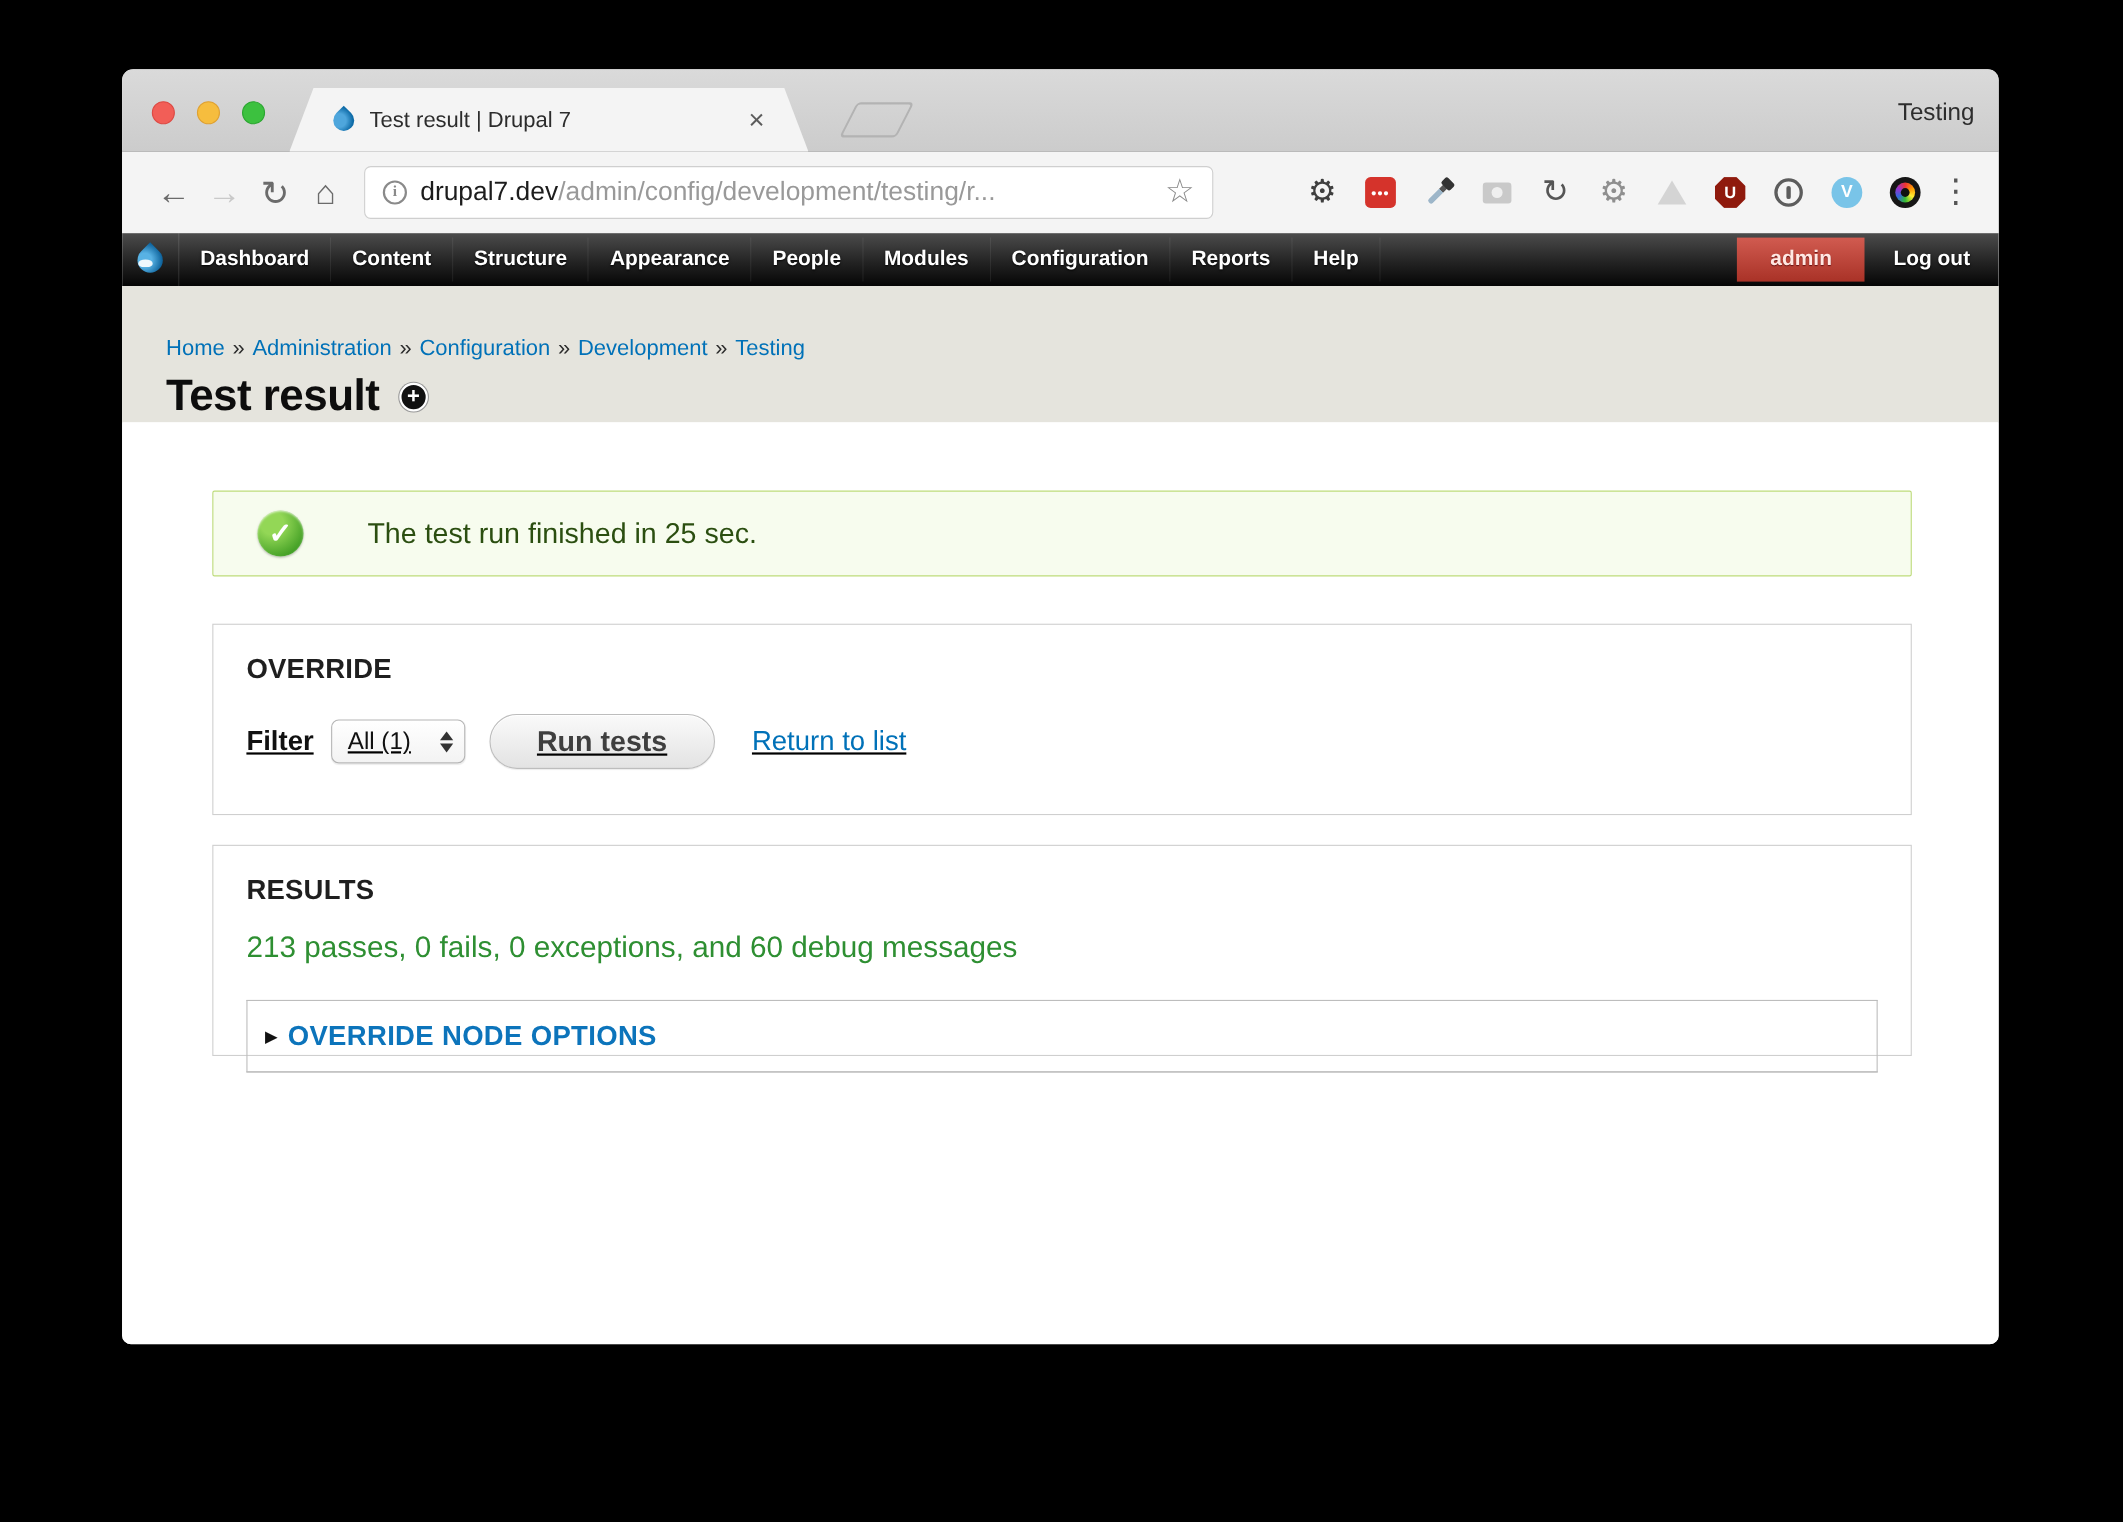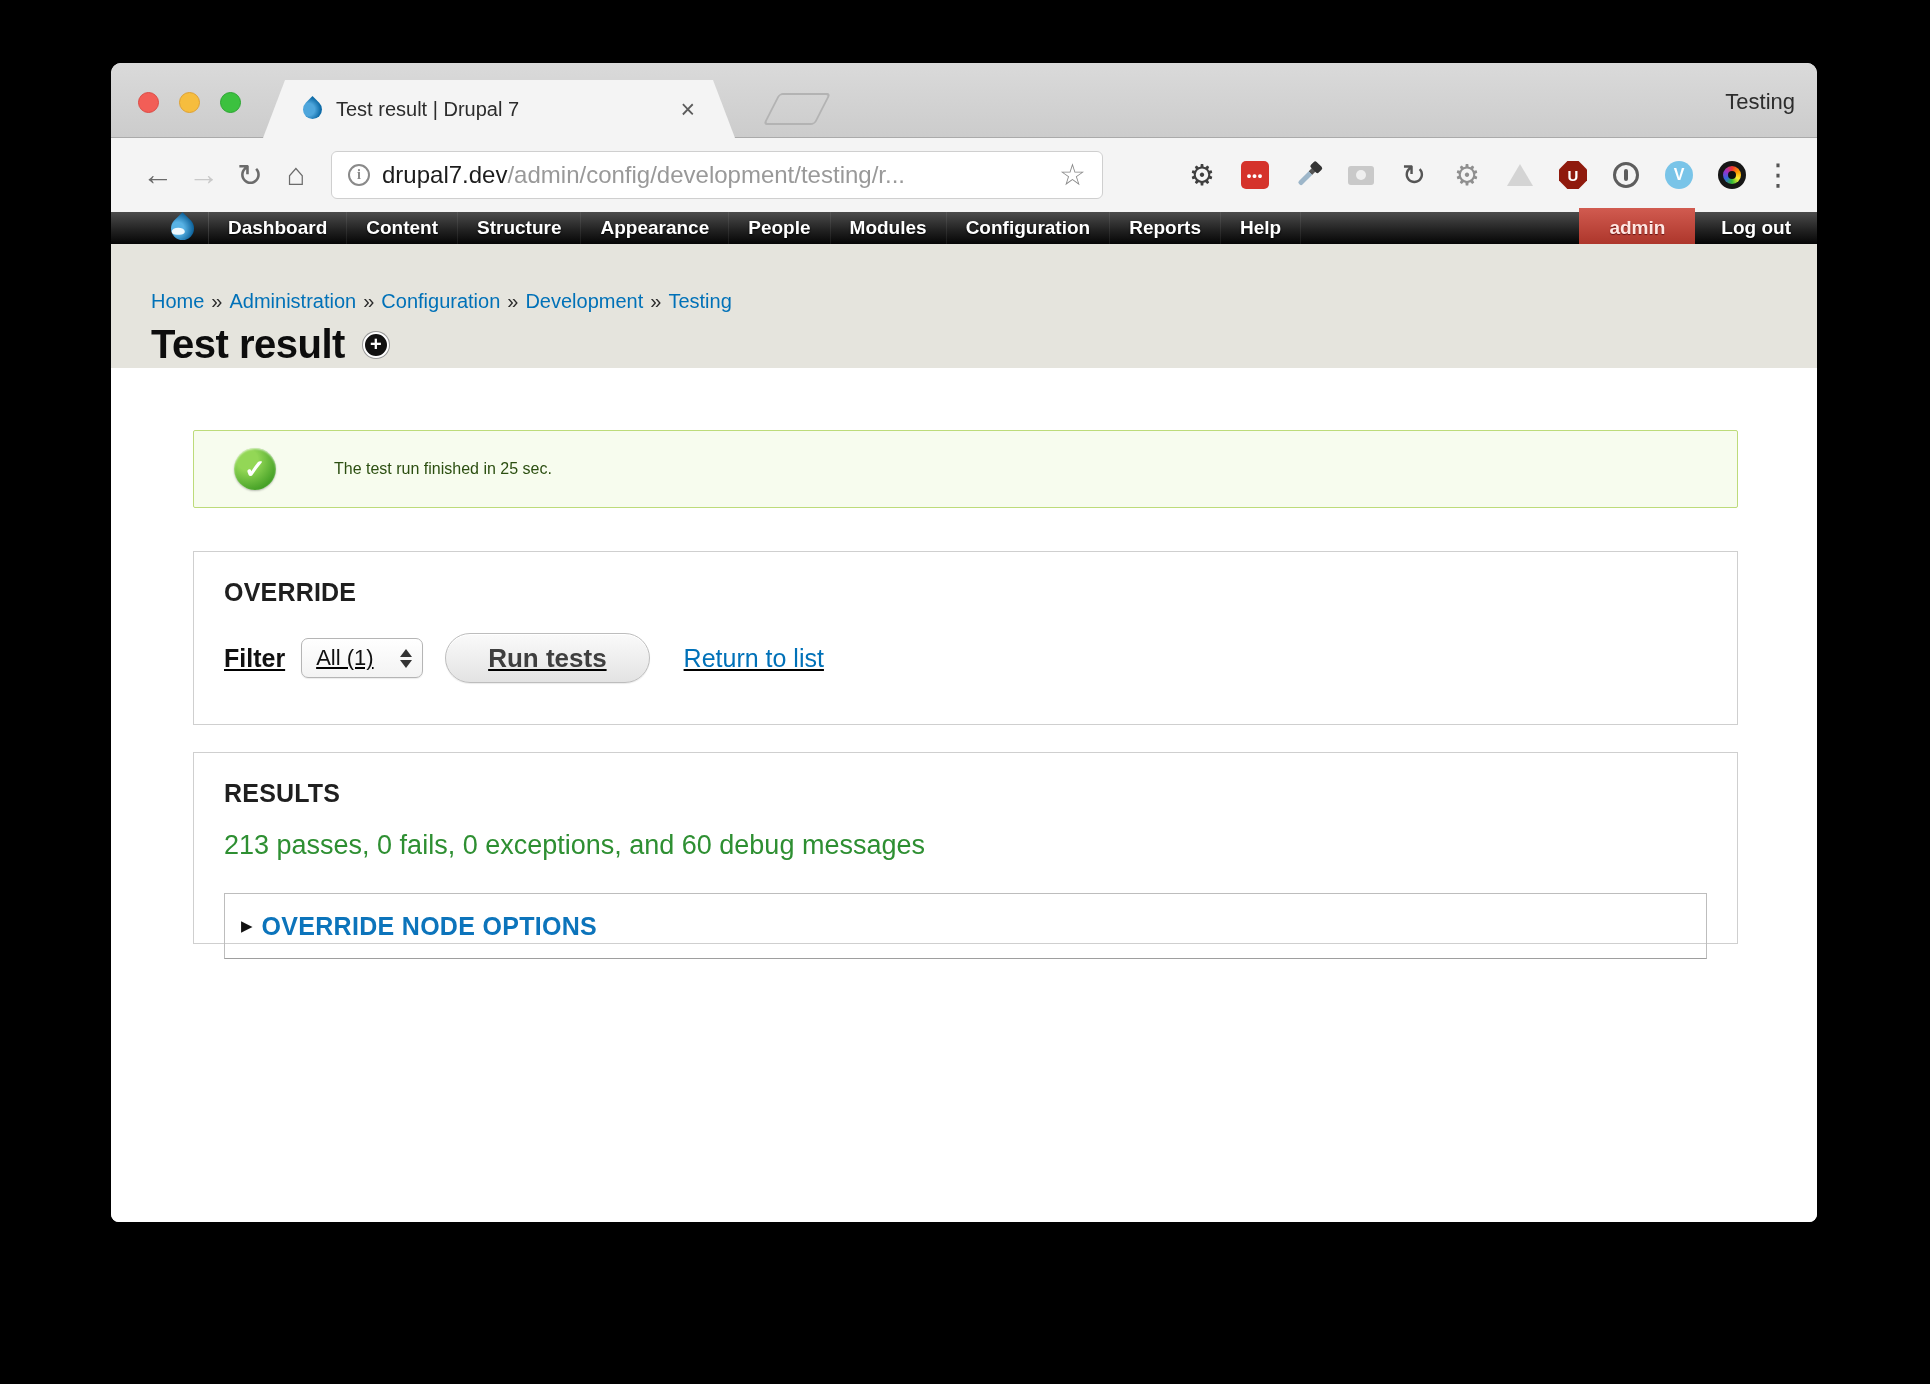--- a/index.html
+++ b/index.html
@@ -67,22 +67,22 @@
   .keyring::after { content:""; position:absolute; left:8px; top:4px; width:4px; height:12px; background:#5d5d5d; border-radius:2px; }
   .vimium { width:28px; height:28px; border-radius:50%; background:#79c4e8; color:#fff; font-weight:bold;
             font-size:16px; display:flex; align-items:center; justify-content:center; }
   .lens { width:28px; height:28px; border-radius:50%; background:#161616; position:relative; }
   .lens::before { content:""; position:absolute; inset:5px; border-radius:50%;
                   background:conic-gradient(#e33,#f90,#fe3,#3b3,#36d,#93c,#e33); }
   .lens::after { content:""; position:absolute; inset:10px; border-radius:50%; background:#101010; }
   .menu-dots { margin-left:16px; font-size:30px; color:#555; flex:none; line-height:1; }
 
   
-  .adminbar { height:32px; flex:none; background:linear-gradient(180deg,#4c4c4c 0%,#232323 55%,#050505 100%);
-              display:flex; align-items:center; color:#fff;padding-left:46px; }
+  .adminbar { height:48px; flex:none; background:linear-gradient(180deg,#4c4c4c 0%,#232323 55%,#050505 100%);
+              display:flex; align-items:center; color:#fff; }
   .adminbar .logo-wrap { width:52px; display:flex; align-items:center; justify-content:center; align-self:stretch;
                          border-right:1px solid rgba(255,255,255,.12); }
   .adminbar .item { padding:0 19px; font-size:19px; font-weight:bold; line-height:40px;
                     text-shadow:0 1px 2px #000; border-right:1px solid rgba(255,255,255,.07); white-space:nowrap; }
   .adminbar .spacer { flex:1; }
   .adminbar .admin-user { background:linear-gradient(180deg,#d15b50,#a93227); color:#ffe7e2;
                           padding:0 30px; font-size:19px; font-weight:bold; line-height:40px; text-shadow:0 1px 1px #611; }
   .adminbar .logout { padding:0 26px; font-size:19px; font-weight:bold; line-height:40px; text-shadow:0 1px 2px #000; }
 
   
@@ -97,21 +97,21 @@
               border:2px solid #fff; box-shadow:0 0 0 1px #999; }
 
   
   .content { flex:1; background:#fff; padding:62px 79px 0 82px; }
   .msg { height:78px; border:1px solid #bddb7a; background:#f7fcee; border-radius:2px;
          display:flex; align-items:center; margin-bottom:43px; }
   .msg .check { margin-left:40px; width:42px; height:42px; border-radius:50%; flex:none;
                 background:radial-gradient(circle at 32% 28%, #93d756 0 25%, #3e9c22 80%);
                 box-shadow:inset 0 1px 2px rgba(255,255,255,.7), 0 1px 2px rgba(0,0,0,.25);
                 color:#fff; font-size:26px; font-weight:bold; display:flex; align-items:center; justify-content:center; }
-  .msg .txt { margin-left:58px; font-size:16px; color:#2b4e10; }
+  .msg .txt { margin-left:58px; font-size:26px; color:#2b4e10; }
 
   .panel { border:1px solid #cfcfcf; background:#fff; padding:26px 30px; }
   .panel.actions { height:174px; margin-bottom:27px; }
   .panel.results { height:192px; }
   .legend { font-size:25px; font-weight:bold; color:#1f1f1f; letter-spacing:.2px; }
   .filter-row { margin-top:26px; display:flex; align-items:center;text-decoration:underline; }
   .filter-label { font-size:25px; font-weight:bold; color:#111; }
   .select { margin-left:16px; width:122px; height:40px; background:linear-gradient(180deg,#fff,#f3f3f3);
             border:1px solid #b5b5b5; border-radius:7px; display:flex; align-items:center;
             padding:0 10px 0 14px; box-shadow:0 1px 1px rgba(0,0,0,.08); }

